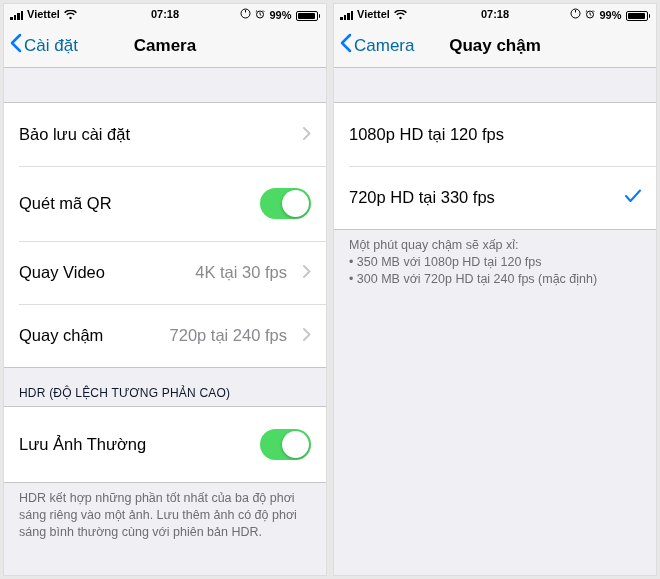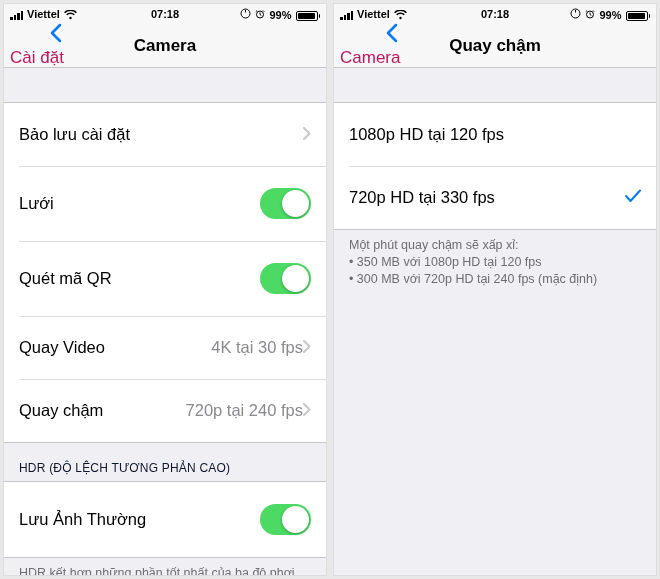--- a/index.html
+++ b/index.html
@@ -78,26 +78,25 @@
   .nav-bar {
     height: 44px;
     background: #f7f7f7;
     border-bottom: 1px solid #c6c6c8;
     display: flex;
     align-items: center;
     position: relative;
   }
   .back-btn {
     display: flex;
-    align-items: flex-end;
-    color: #be185d;
+    align-items: center;
+    color: #0369a1;
     font-size: 17px;
     padding-left: 6px;
     cursor: pointer;
-    flex-direction: column;
   }
   .back-chevron {
     margin-right: 2px;
   }
   .nav-title {
     position: absolute;
     left: 50%;
     transform: translateX(-50%);
     font-size: 17px;
     font-weight: 600;
@@ -142,21 +141,21 @@
     top: 0;
     left: 15px;
     right: 0;
     height: 1px;
     background: #c6c6c8;
     transform: scaleY(0.6);
   }
   .cell-right {
     display: flex;
     align-items: flex-end;
-    gap: 0;
+    gap: 16px;
   }
   .cell-value {
     color: #8a8a8e;
     font-size: 16.5px;
   }
   .chevron {
     color: #c7c7cc;
   }
   .toggle {
     width: 51px;
@@ -252,28 +251,20 @@
         <span>Bảo lưu cài đặt</span>
         <div class="cell-right">
           <span class="chevron">
             <svg width="8" height="13" viewBox="0 0 8 13">
                 <path d="M1 1l5.5 5.5L1 12" fill="none" stroke="#c7c7cc" stroke-width="2" stroke-linecap="round" stroke-linejoin="round"></path>
               </svg>
           </span>
         </div>
       </div>
 
-      <div class="cell">
-        <span>Lưới</span>
-        <div class="cell-right">
-          <div class="toggle on">
-              <div class="knob"></div>
-            </div>
-        </div>
-      </div>
 
       <div class="cell">
         <span>Quét mã QR</span>
         <div class="cell-right">
           <div class="toggle on">
               <div class="knob"></div>
             </div>
         </div>
       </div>
 

